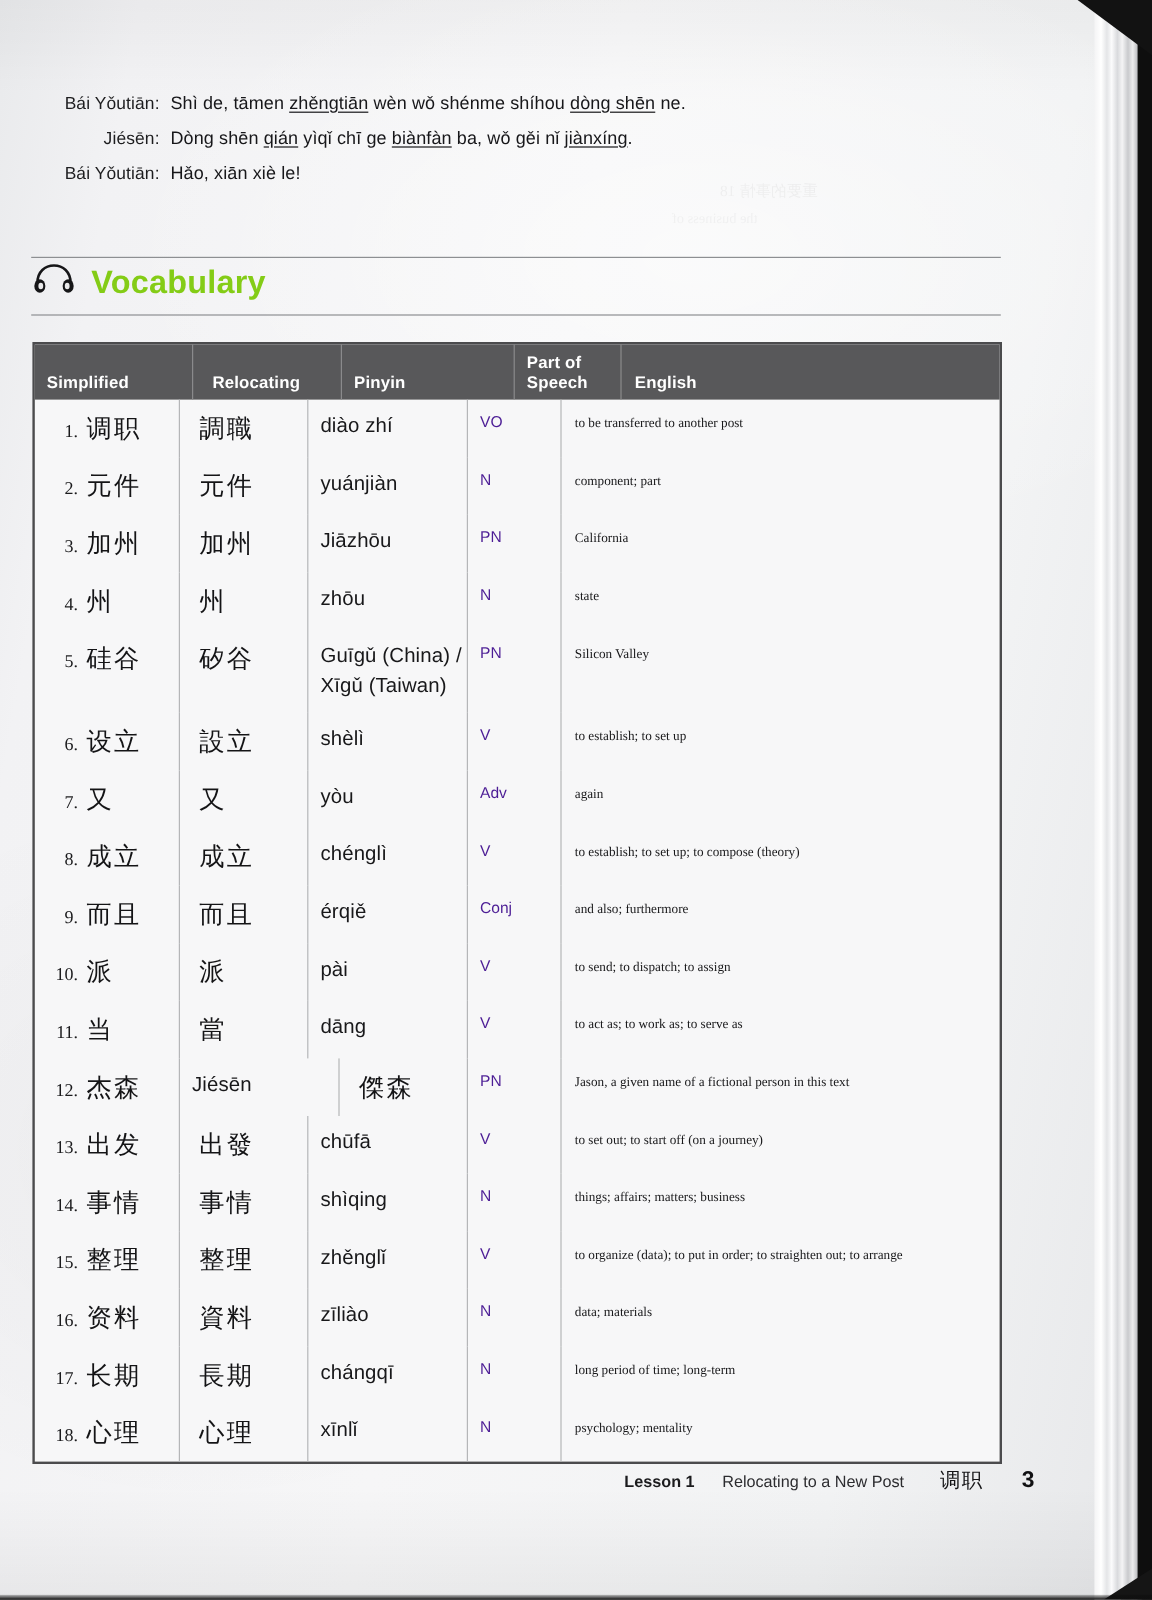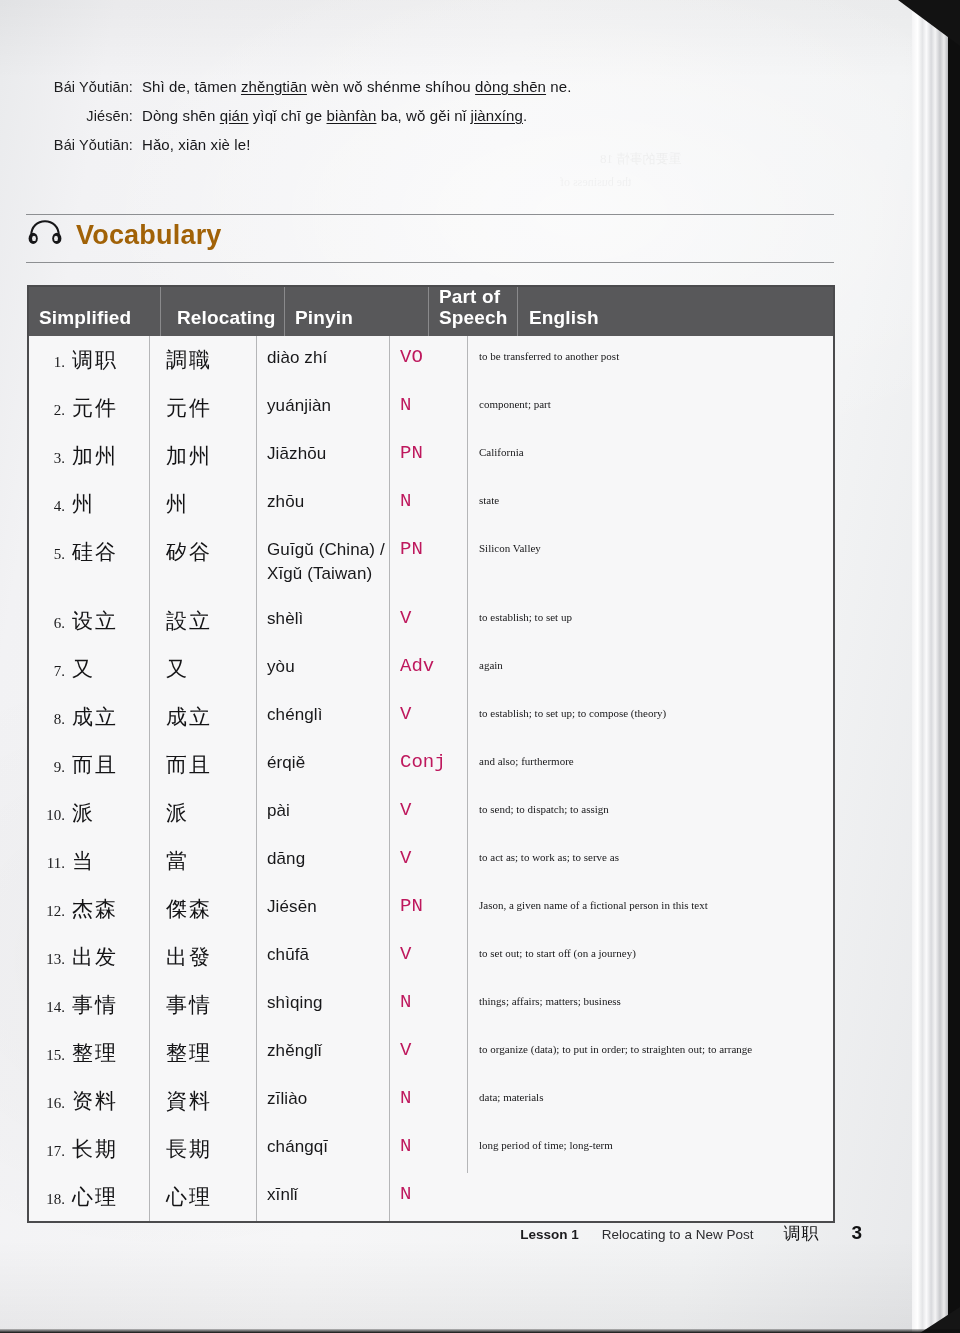--- a/index.html
+++ b/index.html
@@ -152,21 +152,21 @@
     left: 28px;
     top: 219px;
     display: flex;
     align-items: center;
     gap: 14px;
   }
   .headphone-icon { display: block; }
   .sec-title {
     font-size: 27px;
     font-weight: bold;
-    color: #a16207;
+    color: #84cc16;
     letter-spacing: 0.2px;
   }
 
   
   .vocab-table {
     position: absolute;
     left: 27px;
     top: 285px;
     width: 808px;
     border: 2px solid #4b4b4d;
@@ -179,21 +179,21 @@
   }
   .vhead {
     background: #58585a;
     color: #ffffff;
     min-height: 46px;
   }
   .vhead .vcell {
     display: flex;
     align-items: flex-end;
     padding-bottom: 7px;
-    font-size: 19px;
+    font-size: 14px;
     font-weight: bold;
     line-height: 1.1;
     letter-spacing: 0.15px;
     border-right: 1px solid #8a8a8c;
   }
   .vhead .vcell:last-child { border-right: none; }
   .vhead .vcell.two-line {
     align-items: flex-end;
   }
   .vhead .vcell.two-line span { display: block; }
@@ -236,23 +236,23 @@
     color: #141416;
     letter-spacing: 2px;
   }
   .pinyin {
     font-size: 17px;
     color: #18181a;
     line-height: 1.45;
     letter-spacing: 0.1px;
   }
   .pos {
-    font-family: Liberation Mono, monospace;
-    font-size: 19px;
-    color: #be185d;
+    font-family: Liberation Sans, sans-serif;
+    font-size: 13px;
+    color: #4c1d95;
   }
   .eng {
     font-family: "Liberation Serif", serif;
     font-size: 11px;
     color: #18181a;
     line-height: 1.42;
   }
 
   
   .footer {
@@ -434,22 +434,22 @@
           </div>
           <div class="vrow">
             <div class="vcell c-simp"><span class="num">11.</span><span class="hanzi">当</span></div>
             <div class="vcell c-trad"><span class="hanzi-t">當</span></div>
             <div class="vcell c-pin"><span class="pinyin">dāng</span></div>
             <div class="vcell c-pos"><span class="pos">V</span></div>
             <div class="vcell c-eng"><span class="eng">to act as; to work as; to serve as</span></div>
           </div>
           <div class="vrow">
             <div class="vcell c-simp"><span class="num">12.</span><span class="hanzi">杰森</span></div>
+            <div class="vcell c-pin"><span class="pinyin">Jiésēn</span></div>
             <div class="vcell c-trad"><span class="hanzi-t">傑森</span></div>
-            <div class="vcell c-pin"><span class="pinyin">Jiésēn</span></div>
             <div class="vcell c-pos"><span class="pos">PN</span></div>
             <div class="vcell c-eng"><span class="eng">Jason, a given name of a fictional person in this text</span></div>
           </div>
           <div class="vrow">
             <div class="vcell c-simp"><span class="num">13.</span><span class="hanzi">出发</span></div>
             <div class="vcell c-trad"><span class="hanzi-t">出發</span></div>
             <div class="vcell c-pin"><span class="pinyin">chūfā</span></div>
             <div class="vcell c-pos"><span class="pos">V</span></div>
             <div class="vcell c-eng"><span class="eng">to set out; to start off (on a journey)</span></div>
           </div>
@@ -479,20 +479,21 @@
             <div class="vcell c-trad"><span class="hanzi-t">長期</span></div>
             <div class="vcell c-pin"><span class="pinyin">chángqī</span></div>
             <div class="vcell c-pos"><span class="pos">N</span></div>
             <div class="vcell c-eng"><span class="eng">long period of time; long-term</span></div>
           </div>
           <div class="vrow">
             <div class="vcell c-simp"><span class="num">18.</span><span class="hanzi">心理</span></div>
             <div class="vcell c-trad"><span class="hanzi-t">心理</span></div>
             <div class="vcell c-pin"><span class="pinyin">xīnlǐ</span></div>
             <div class="vcell c-pos"><span class="pos">N</span></div>
+            <div class="vcell c-eng"><span class="eng">psychology; mentality</span></div>
           </div>
         </div>
 
     </div>
 
     <div class="footer">
       <span class="f-lesson">Lesson 1</span>
       <span class="f-title">Relocating to a New Post</span>
       <span class="f-hanzi">调职</span>
       <span class="f-page">3</span>

